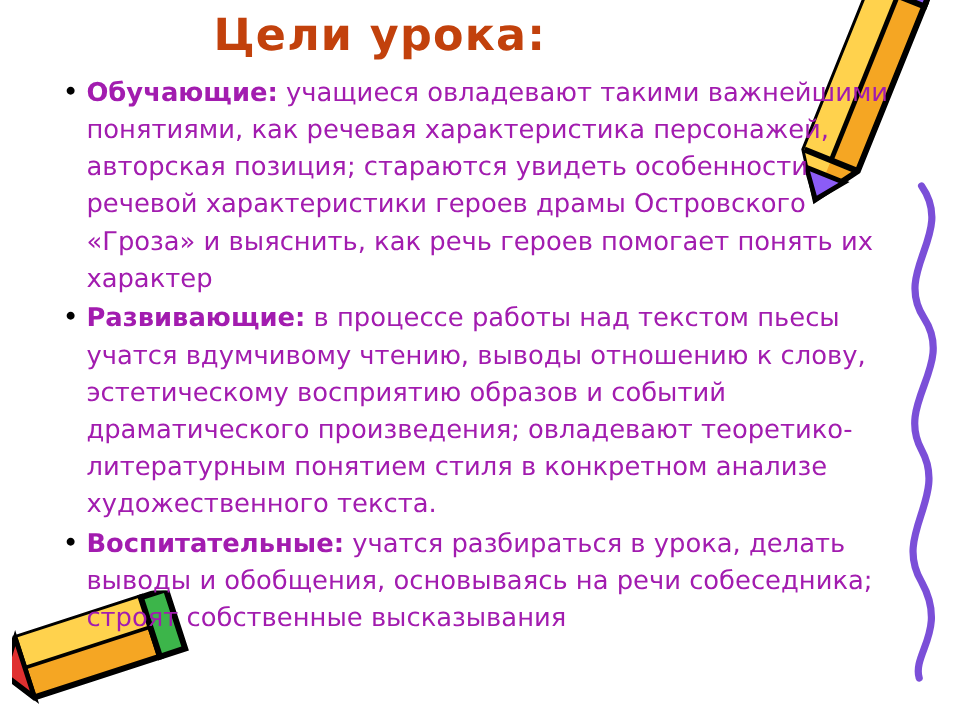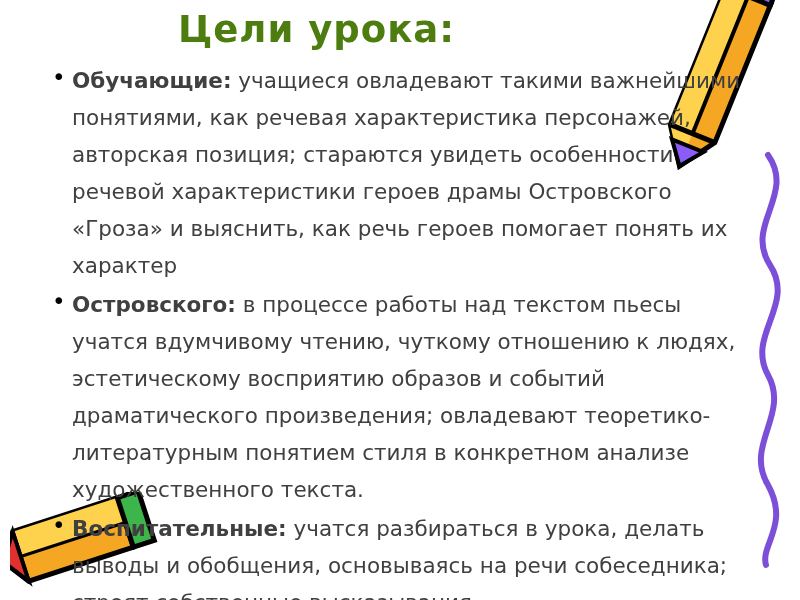--- a/index.html
+++ b/index.html
@@ -22,21 +22,21 @@
   }
   .title {
     position: absolute;
     top: 8px;
     left: 0;
     width: 633px;
     text-align: center;
     font-family: "DejaVu Sans", sans-serif;
     font-size: 37px;
     font-weight: bold;
-    color: #4d7c0f;
+    color: #c2410c;
     letter-spacing: 1px;
   }
   .content {
     position: absolute;
     top: 62px;
     left: 52px;
     width: 690px;
   }
   .bullet-row {
     display: flex;
@@ -47,22 +47,22 @@
     flex: 0 0 auto;
     width: 20px;
     font-size: 23px;
     line-height: 30px;
     color: #000000;
     text-align: left;
   }
   .bullet-text {
     flex: 1 1 auto;
     font-size: 21.5px;
-    line-height: 37px;
-    color: #404040;
+    line-height: 31px;
+    color: #a21caf;
     text-align: left;
   }
   .bullet-text b {
     font-weight: bold;
   }
 
   
   .pencil-tr {
     position: absolute;
     top: -6px;
@@ -127,21 +127,21 @@
 
   <div class="content">
 
     <div class="bullet-row">
       <span class="bullet-dot">•</span>
       <span class="bullet-text"><b>Обучающие:</b><span> учащиеся овладевают такими важнейшими понятиями, как речевая характеристика персонажей, авторская позиция; стараются увидеть особенности речевой характеристики героев драмы Островского «Гроза» и выяснить, как речь героев помогает понять их характер</span></span>
     </div>
 
     <div class="bullet-row">
       <span class="bullet-dot">•</span>
-      <span class="bullet-text"><b>Островского:</b><span> в процессе работы над текстом пьесы учатся вдумчивому чтению, чуткому отношению к людях, эстетическому восприятию образов и событий драматического произведения; овладевают теоретико-литературным понятием стиля в конкретном анализе художественного текста.</span></span>
+      <span class="bullet-text"><b>Развивающие:</b><span> в процессе работы над текстом пьесы учатся вдумчивому чтению, выводы отношению к слову, эстетическому восприятию образов и событий драматического произведения; овладевают теоретико-литературным понятием стиля в конкретном анализе художественного текста.</span></span>
     </div>
 
     <div class="bullet-row">
       <span class="bullet-dot">•</span>
       <span class="bullet-text"><b>Воспитательные:</b><span> учатся разбираться в урока, делать выводы и обобщения, основываясь на речи собеседника; строят собственные высказывания</span></span>
     </div>
 
   </div>
 </div>
 

